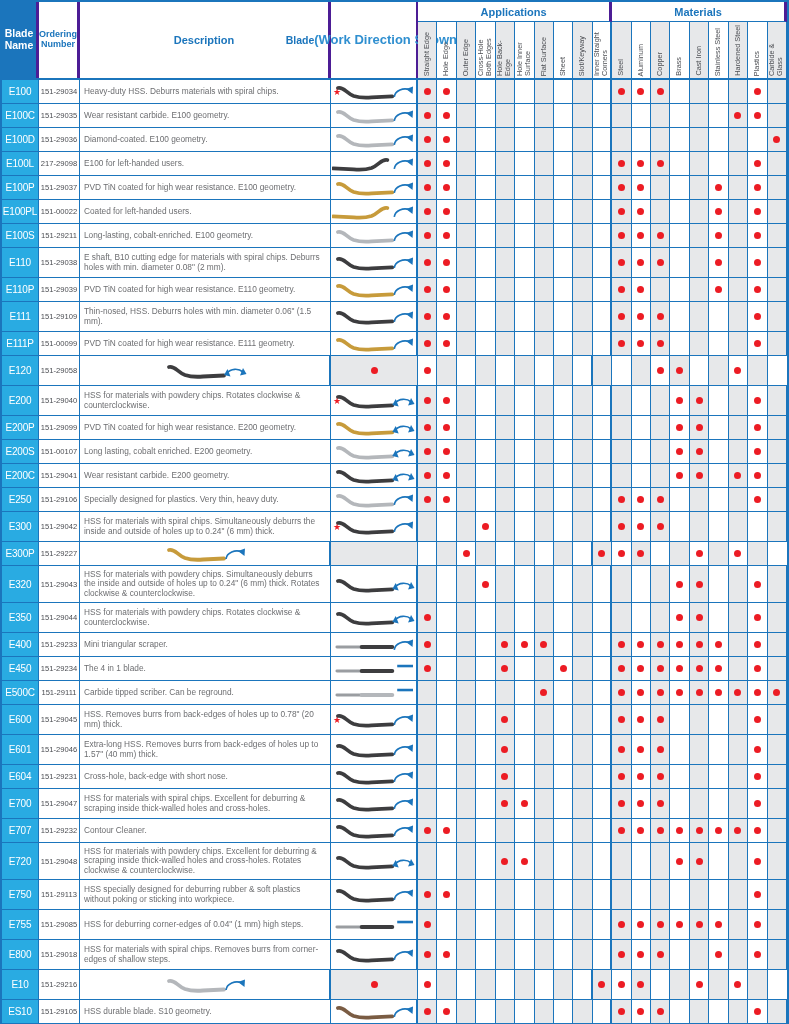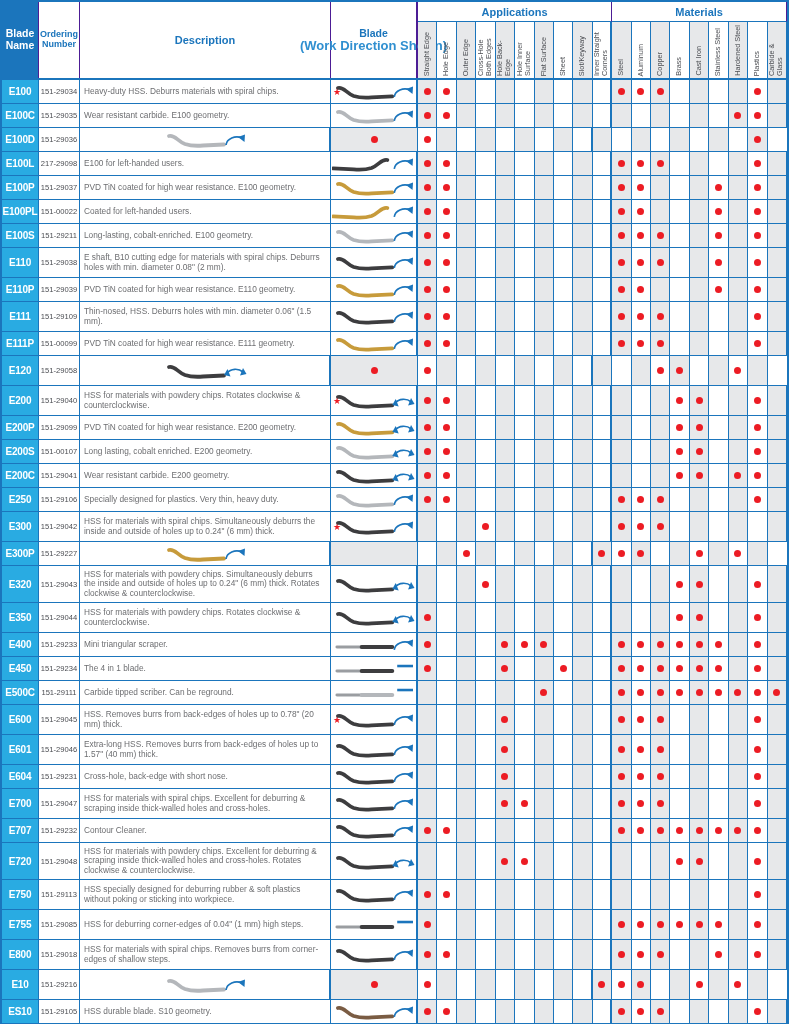--- a/index.html
+++ b/index.html
@@ -1,40 +1,40 @@
 <!DOCTYPE html>
 <html><head>
 <meta charset="utf-8">
 <style>
   *{box-sizing:border-box;margin:0;padding:0}
   html,body{background:#fff}
   body{font-family:"Liberation Sans",sans-serif;width:789px}
   .tbl{width:789px;border:2px solid #1b75bc;background:#fff}
   .grid{display:grid;grid-template-columns:37px 41px 251px 87px repeat(19,1fr)}
   .hdr{grid-template-rows:20px 56px;border-bottom:2px solid #1b75bc}
-  .hc{border-right:1px solid #4c1d95;display:flex;align-items:center;justify-content:center;
+  .hc{border-right:3px solid #4c1d95;display:flex;align-items:center;justify-content:center;
       color:#1b75bc;font-weight:bold;background:#fff}
   .hc.tall{grid-row:1/3}
   .name-h{background:#1b75bc;color:#fff;font-size:10.5px;text-align:center;line-height:1.12}
   .ord-h{font-size:9px;text-align:center;line-height:1.08}
   .desc-h{font-size:11px}
-  .blade-h{flex-direction:column;font-size:10.5px;line-height:1.15;border-right-width:2px}
+  .blade-h{flex-direction:row;font-size:10.5px;line-height:1.15;border-right-width:2px}
   .blade-h .sub{font-size:13px;font-weight:bold;color:#2f8fd0;white-space:nowrap}
   .group{grid-row:1;font-size:11px;border-bottom:1px solid #1b75bc}
   .group.apps{grid-column:5/span 10}
   .group.mats{grid-column:15/span 9}
   .vcell{grid-row:2;border-right:1px solid #1b75bc;display:flex;align-items:flex-end;
          justify-content:center;padding:2px 0;overflow:hidden}
   .vtext{writing-mode:vertical-rl;transform:rotate(180deg);font-size:7.3px;font-weight:normal;
          color:#4b4d52;line-height:1.15;max-height:52px}
   .shade{background:#e7e8ea}
   .row{border-bottom:1px solid #1b75bc}
   .l1{min-height:24px}.l2{min-height:30px}.l3{min-height:37px}
   .c{border-right:1px solid #1b75bc;display:flex;align-items:center;justify-content:center;position:relative}
-  .c.name{background:#29abe2;color:#fff;font-weight:bold;font-size:10px;letter-spacing:-.2px}
+  .c.name{background:#29abe2;color:#fff;font-weight:normal;font-size:10px;letter-spacing:-.2px}
   .c.ord{font-size:7.6px;color:#4b4d52;text-align:center}
   .c.desc{justify-content:flex-start;text-align:left;padding:2px 4px;font-size:8.3px;color:#6d6e71;line-height:1.16}
   .c.blade{padding:0 1px}
   .thickR{border-right-width:2px}
   .dot{width:7px;height:7px;border-radius:50%;background:#ec1c24}
   .star{position:absolute;left:2px;top:50%;transform:translateY(-50%);color:#ec1c24;font-size:9px;line-height:1}
   .bladeSvg{display:block}
 </style>
 </head>
 <body>
@@ -204,20 +204,23 @@
         </div>
         <div class="c dotc shade"></div>
       </div>
       <div class="grid row l1">
         <div class="c name">
           <span>E100D</span>
         </div>
         <div class="c ord">
           <span>151-29036</span>
         </div>
+        <div class="c desc">
+          <span>Diamond-coated. E100 geometry.</span>
+        </div>
         <div class="c blade thickR">
           <svg class="bladeSvg" width="84" height="21" viewBox="0 0 84 21">
             <path d="M6 7 C12 5.5 14 12 22 15 C28 17 34 17 40 16.5 L61 15.5" stroke="#B4B7BB" stroke-width="3.8" fill="none" stroke-linecap="round"></path>
             <path d="M63 16 A11 9 0 0 1 79 9" stroke="#1B75BC" stroke-width="1.7" fill="none"></path>
             <path d="M81.5 13 l0.5 -7.5 -7 2.5 z" fill="#1B75BC"></path>
           </svg>
         </div>
         <div class="c dotc shade">
           <span class="dot"></span>
         </div>

